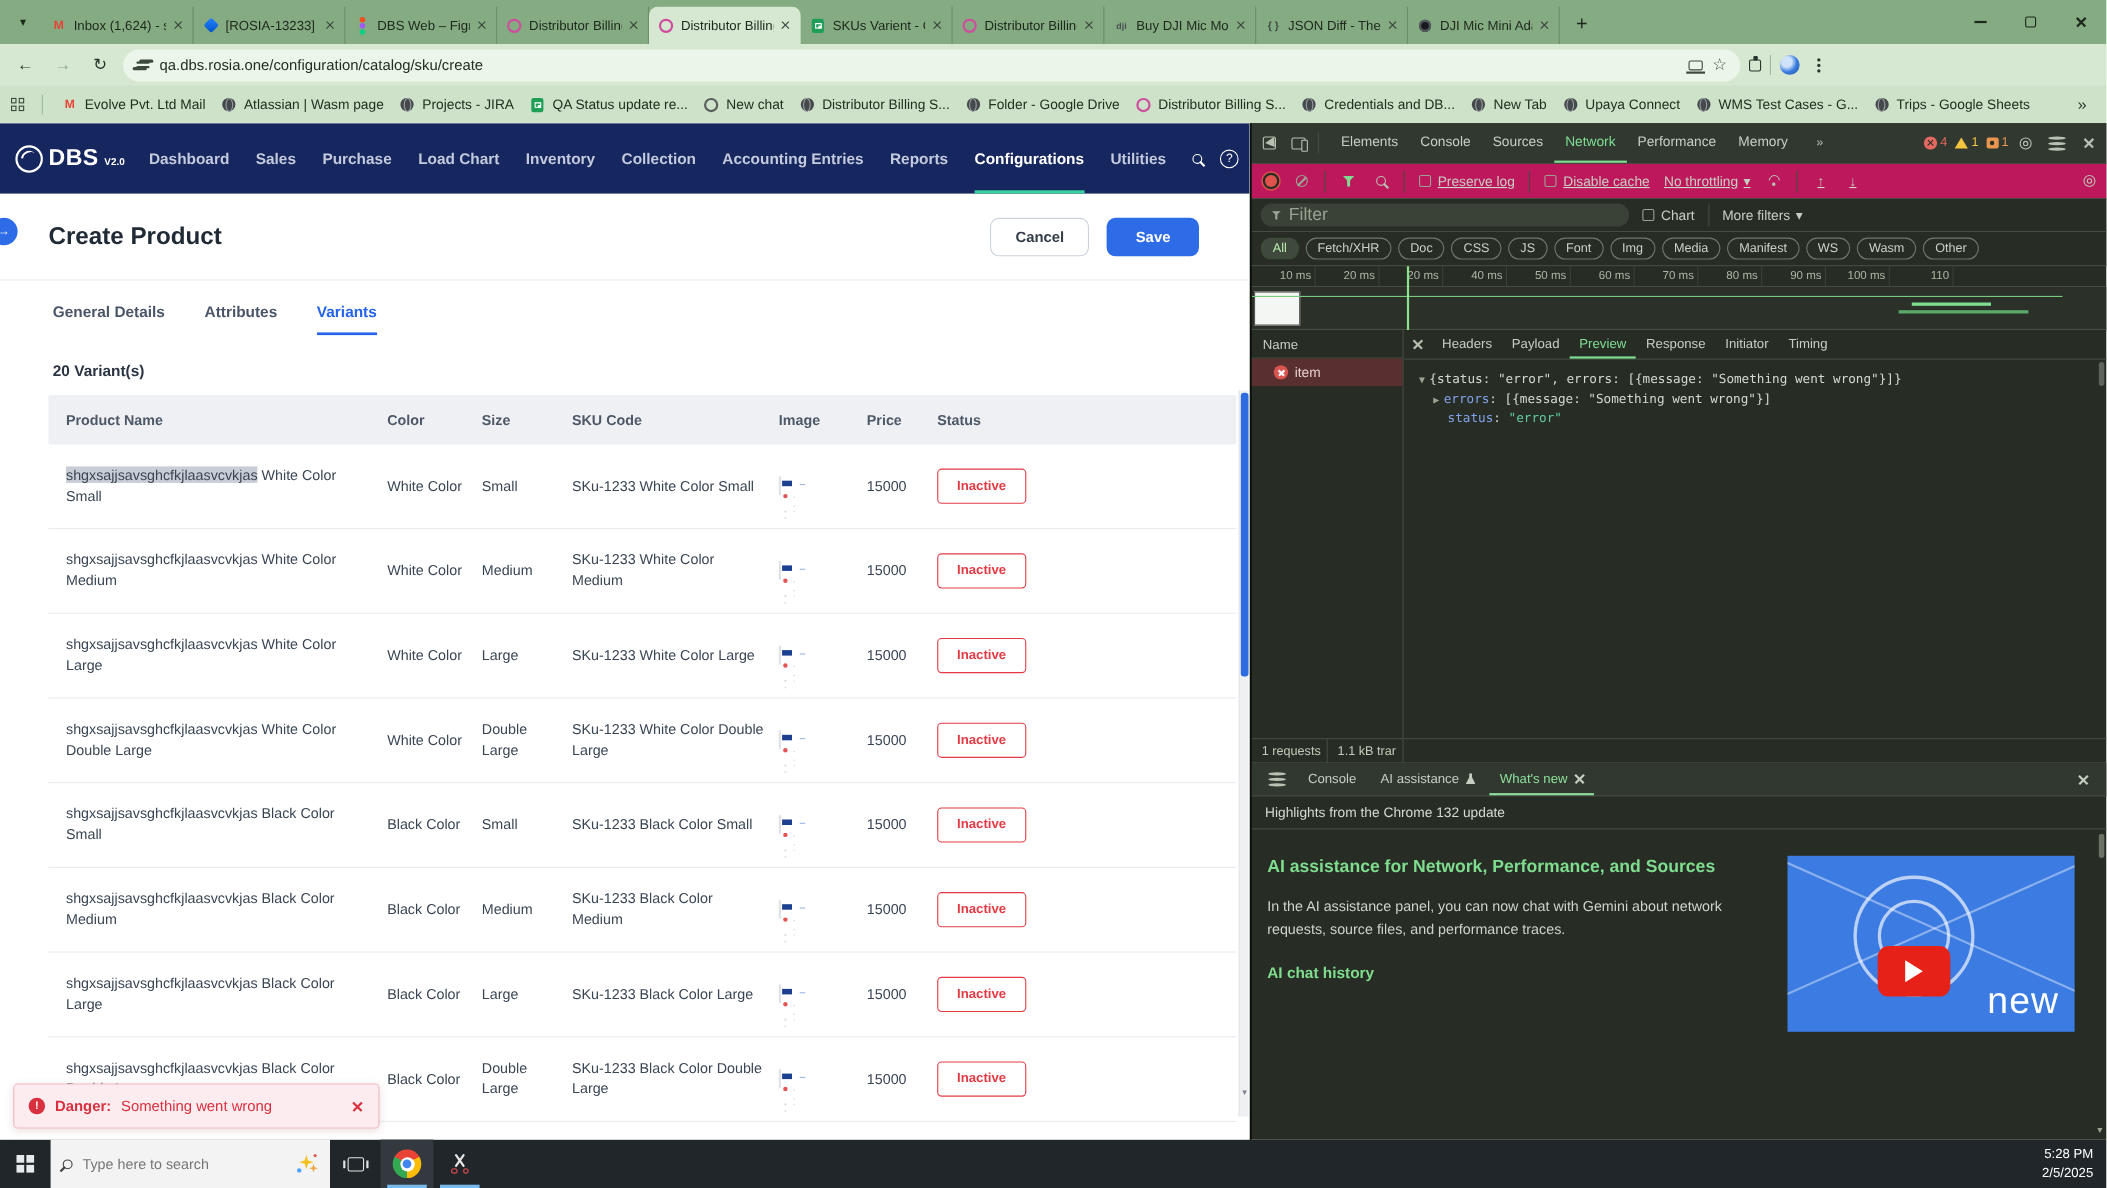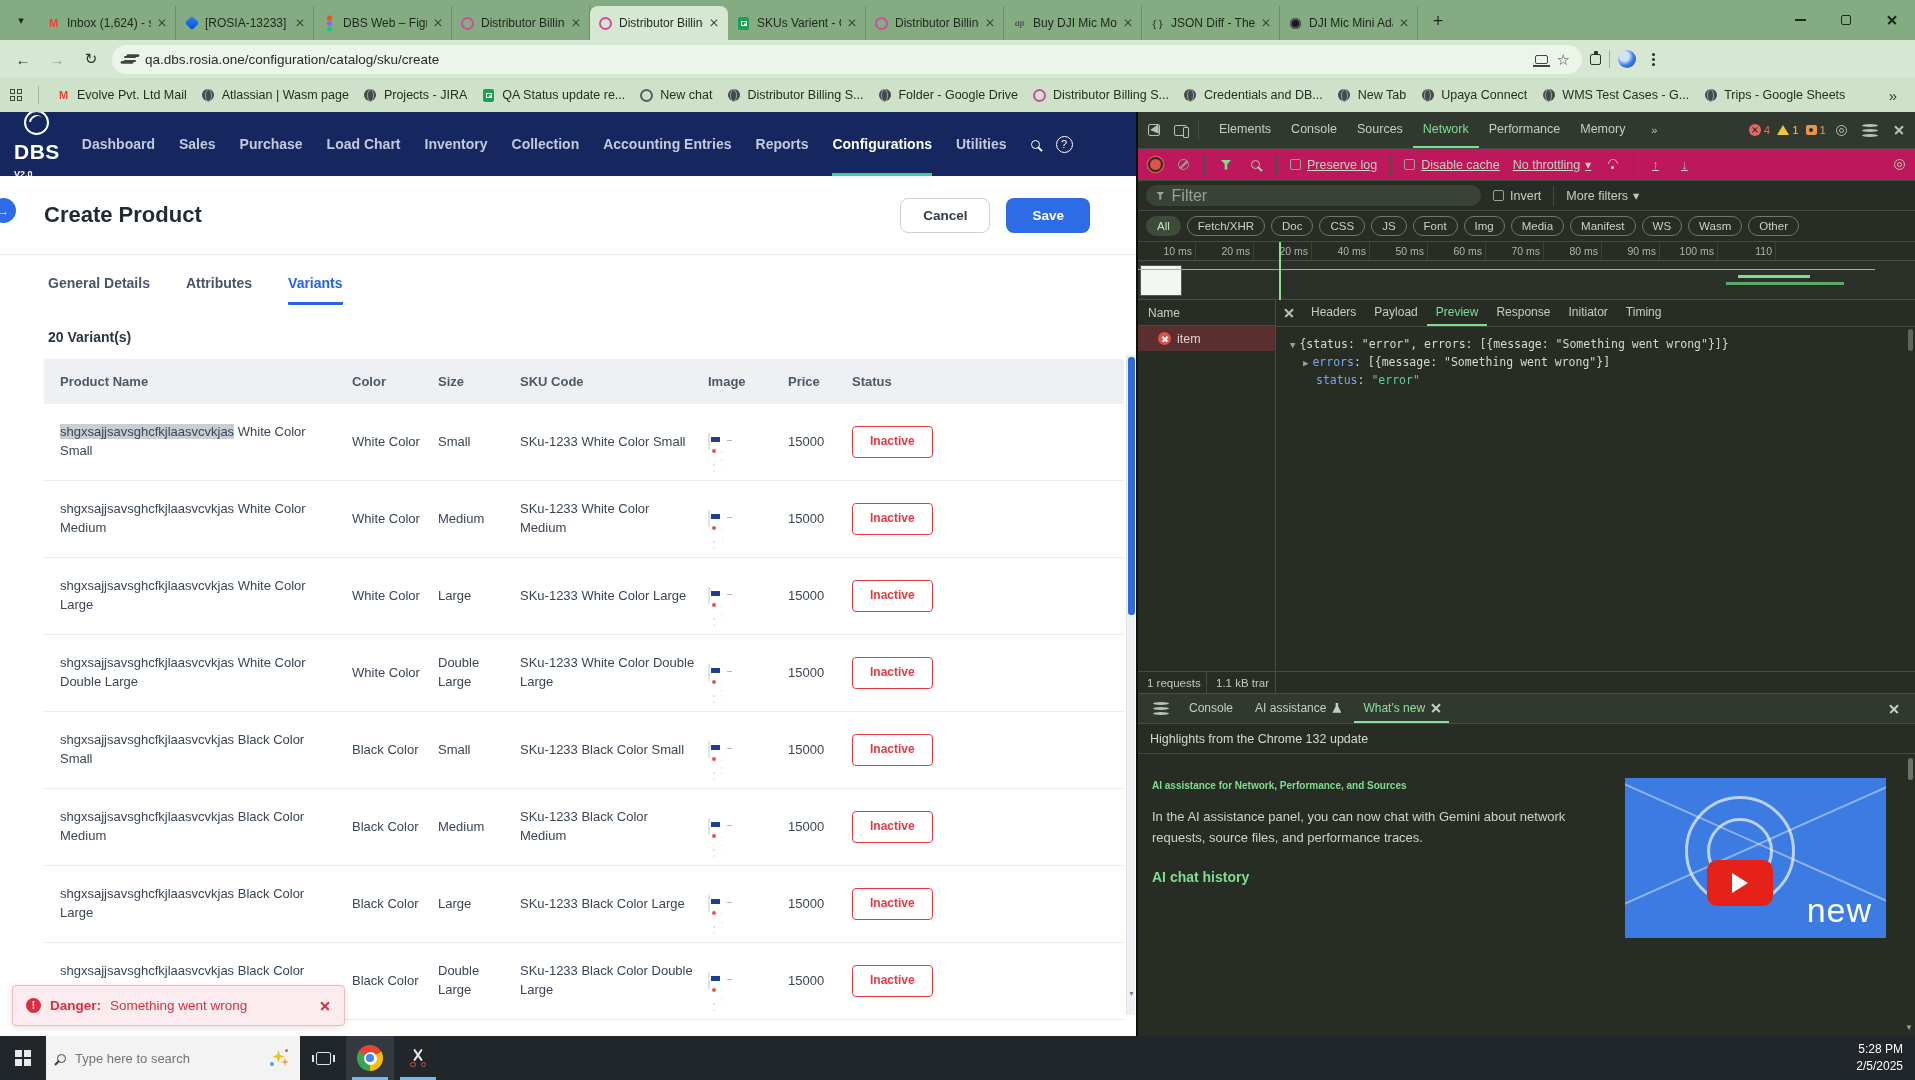--- a/index.html
+++ b/index.html
@@ -80,21 +80,21 @@
   .globe-icon::before { content:""; width:12px; height:12px; border-radius:50%; background:#46494b; }
   .globe-icon::after { content:""; position:absolute; width:5px; height:11px; border:1px solid #9aa0a4; border-radius:50%; box-shadow:0 0 0 20px transparent; }
   .chatgpt-icon::before { content:""; width:9px; height:9px; border:2px solid #5a5e5a; border-radius:50%; }
 
   
   .main-row { display:flex; height:924px; }
 
   
   .app { position:relative; width:1136px; background:#fff; overflow:hidden; }
   .app-header { height:64px; background:#16265e; display:flex; align-items:center; padding:0 18px 0 14px; gap:22px; }
-  .brand { display:flex; align-items:baseline; gap:5px; color:#fff;flex-direction:column; }
+  .brand { display:flex; align-items:baseline; gap:5px; color:#fff; }
   .brand-logo { width:25px; height:25px; border:2.4px solid #fff; border-radius:50%; position:relative; align-self:center; }
   .brand-logo::after { content:""; position:absolute; inset:3px; border-radius:50%; border-top:2px solid #fff; border-left:2px solid transparent; transform:rotate(-40deg); }
   .brand-name { font-size:21px; font-weight:800; letter-spacing:.5px; }
   .brand-ver { font-size:9px; font-weight:700; }
   .app-nav { display:flex; gap:24px; align-items:center; height:100%; }
   .nav-item { color:#c3cadd; font-size:14px; font-weight:700; height:100%; display:flex; align-items:center; border-bottom:3px solid transparent; padding-top:3px; cursor:pointer; white-space:nowrap; }
   .nav-item.active { color:#fff; border-bottom-color:#3bd0a2; }
   .hdr-icons { display:flex; align-items:center; gap:16px; margin-left:2px; color:#fff; }
   .help-circ { width:17px; height:17px; border:1.6px solid #fff; border-radius:50%; font-size:11px; display:flex; align-items:center; justify-content:center; }
 
@@ -224,21 +224,21 @@
   .drawer-tabs { height:30px; background:#313830; display:flex; align-items:center; padding:0 8px; gap:4px; border-bottom:1px solid #454c41; flex:0 0 auto; }
   .drw-tab { display:flex; align-items:center; gap:6px; padding:0 9px; height:100%; font-size:12px; color:#c6cec2; border-bottom:2px solid transparent; cursor:pointer; }
   .drw-tab.active { color:#8de09b; border-bottom-color:#8de09b; }
   .flask { display:inline-block; width:9px; height:10px; background:#c6cec2; clip-path:polygon(36% 0,64% 0,64% 38%,100% 100%,0 100%,36% 38%); }
   .drw-x { width:9px; height:9px; color:#c6cec2; }
   .drawer-close { margin-left:auto; color:#c6cec2; width:11px; height:11px; cursor:pointer; margin-right:8px; }
 
   .highlights { height:30px; line-height:30px; padding-left:12px; font-size:12.5px; color:#d3dacf; border-bottom:1px solid #454c41; flex:0 0 auto; }
   .drawer-body { position:relative; flex:1; overflow:hidden; }
   .art { padding:26px 0 0 14px; width:470px; }
-  .art-h { font-size:10px; font-weight:700; color:#7fdd8f; margin-bottom:16px; }
+  .art-h { font-size:16px; font-weight:700; color:#7fdd8f; margin-bottom:16px; }
   .art-p { font-size:13px; color:#ccd4c8; line-height:1.6; margin-bottom:20px; }
   .art-h2 { font-size:14px; font-weight:700; color:#7fdd8f; }
   .video { position:absolute; left:487px; top:24px; width:261px; height:160px; background:#3c7ce2; overflow:hidden; cursor:pointer; }
   .video .c1 { position:absolute; left:60px; top:18px; width:110px; height:110px; border:3px solid rgba(255,255,255,.65); border-radius:50%; }
   .video .c2 { position:absolute; left:82px; top:40px; width:66px; height:66px; border:3px solid rgba(255,255,255,.65); border-radius:50%; }
   .video .dg1 { position:absolute; left:-20px; top:70px; width:330px; height:1.5px; background:rgba(255,255,255,.4); transform:rotate(24deg); }
   .video .dg2 { position:absolute; left:-20px; top:60px; width:330px; height:1.5px; background:rgba(255,255,255,.4); transform:rotate(-24deg); }
   .play { position:absolute; left:82px; top:82px; width:66px; height:46px; background:#e62117; border-radius:10px; display:flex; align-items:center; justify-content:center; }
   .play::after { content:""; width:0; height:0; border-left:16px solid #fff; border-top:10px solid transparent; border-bottom:10px solid transparent; }
   .vid-new { position:absolute; right:14px; bottom:8px; color:#fff; font-size:34px; font-weight:400; letter-spacing:1px; }
@@ -701,21 +701,21 @@
           </span>
       </div>
 
       <div class="dt-row dt-filter">
         <span class="filter-box">
           <span class="funnel" style="width:9px;height:8px;color:#9aa394;background:#9aa394;"></span>
           <input placeholder="Filter" style="">
         </span>
         <span class="dt-check">
             <span class="cbx"></span>
-            <span>Invert</span>
+            <span>Chart</span>
           </span>
         <span class="dt-vsep"></span>
         <span class="morefilters"><span>More filters</span> ▾</span>
       </div>
 
       <div class="dt-row dt-chips">
 
           <span class="chip active">All</span>
 
           <span class="chip">Fetch/XHR</span>

